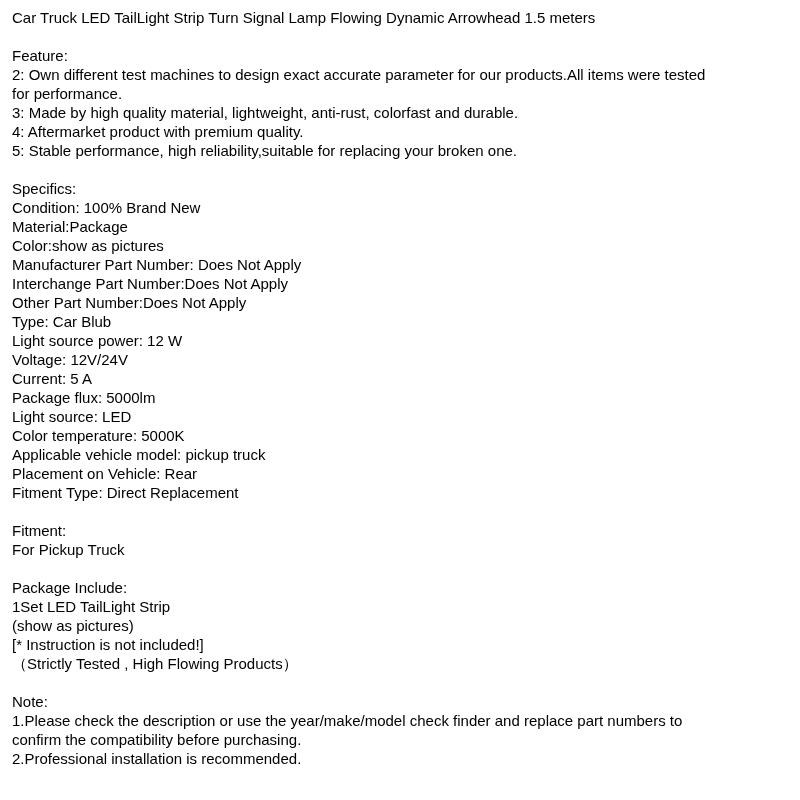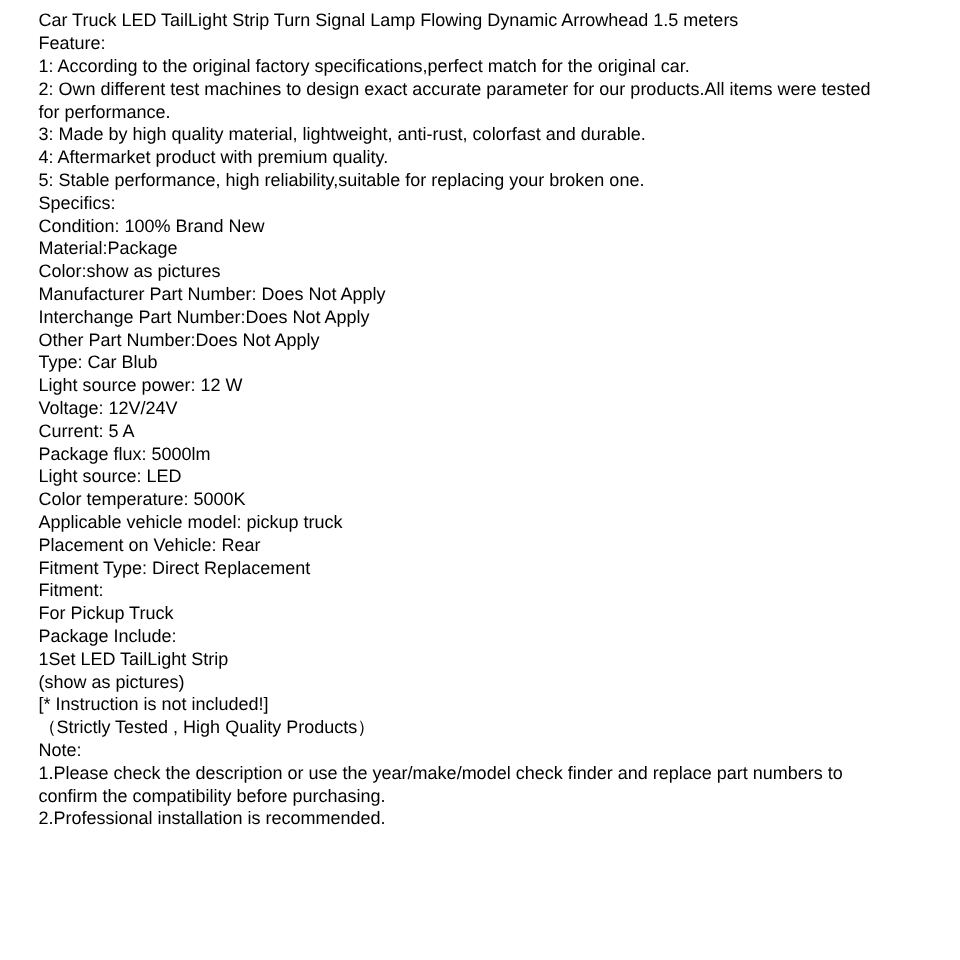--- a/index.html
+++ b/index.html
@@ -4,45 +4,45 @@
 <style>
   html, body {
     margin: 0;
     padding: 0;
     background: #ffffff;
   }
   .page {
     width: 800px;
     height: 800px;
     box-sizing: border-box;
-    padding: 8px 10px 0 32px;
+    padding: 8px 10px 0 12px;
     background: #ffffff;
     font-family: "Liberation Sans", "DejaVu Sans", sans-serif;
     font-size: 15px;
     line-height: 19px;
     color: #000000;
     overflow: hidden;
   }
   .line {
     white-space: nowrap;
   }
   
   .section {
+    margin-top: 19px;
   }
 </style>
 </head>
 <body>
 
 <div class="page">
 
   <div class="line">Car Truck LED TailLight Strip Turn Signal Lamp Flowing Dynamic Arrowhead 1.5 meters</div>
 
   <div class="section">
     <div class="line">Feature:</div>
-    <div class="line">1: According to the original factory specifications,perfect match for the original car.</div>
     <div class="line">2: Own different test machines to design exact accurate parameter for our products.All items were tested</div>
     <div class="line">for performance.</div>
     <div class="line">3: Made by high quality material, lightweight, anti-rust, colorfast and durable.</div>
     <div class="line">4: Aftermarket product with premium quality.</div>
     <div class="line">5: Stable performance, high reliability,suitable for replacing your broken one.</div>
   </div>
 
   <div class="section">
     <div class="line">Specifics:</div>
     <div class="line">Condition: 100% Brand New</div>
@@ -66,21 +66,21 @@
   <div class="section">
     <div class="line">Fitment:</div>
     <div class="line">For Pickup Truck</div>
   </div>
 
   <div class="section">
     <div class="line">Package Include:</div>
     <div class="line">1Set LED TailLight Strip</div>
     <div class="line">(show as pictures)</div>
     <div class="line">[* Instruction is not included!]</div>
-    <div class="line">（Strictly Tested , High Quality Products）</div>
+    <div class="line">（Strictly Tested , High Flowing Products）</div>
   </div>
 
   <div class="section">
     <div class="line">Note:</div>
     <div class="line">1.Please check the description or use the year/make/model check finder and replace part numbers to</div>
     <div class="line">confirm the compatibility before purchasing.</div>
     <div class="line">2.Professional installation is recommended.</div>
   </div>
 
 </div>

